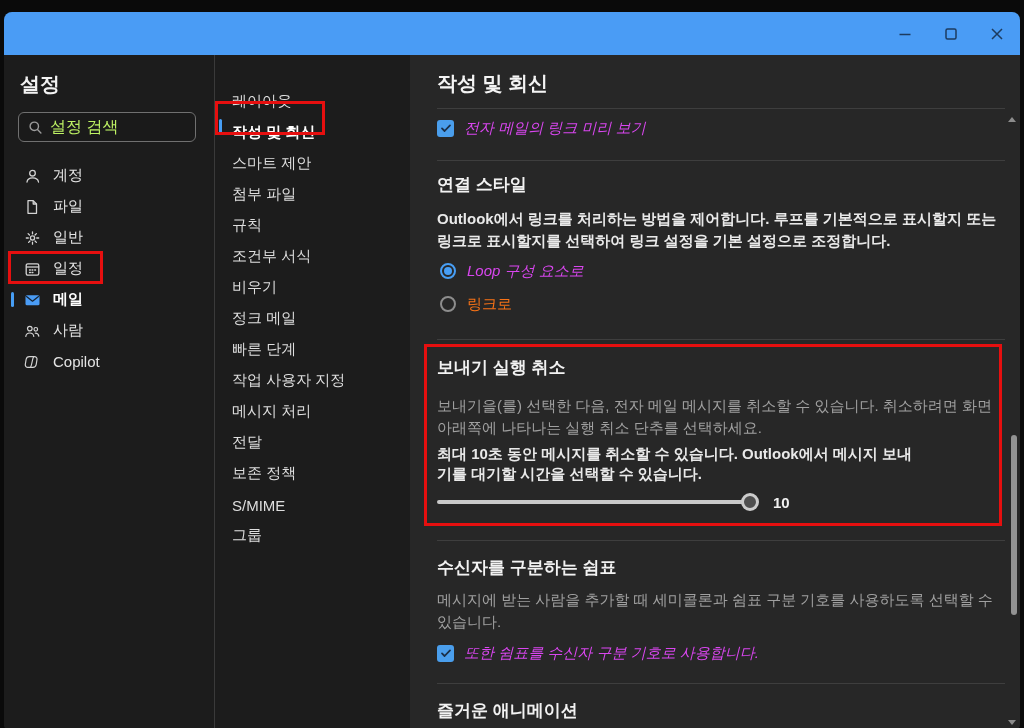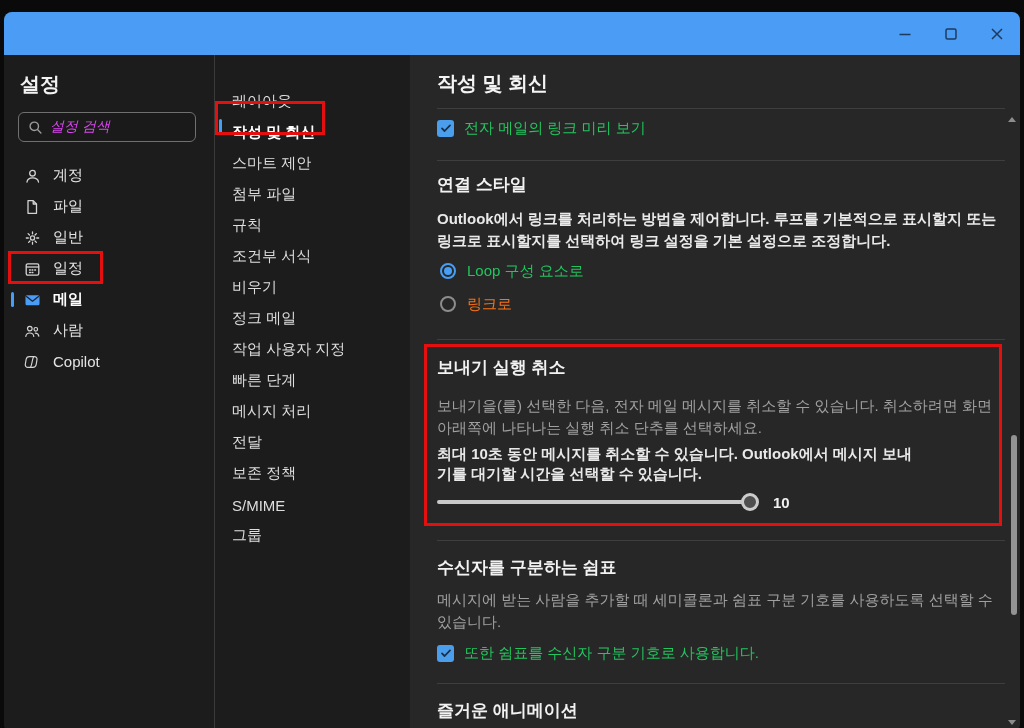--- a/index.html
+++ b/index.html
@@ -12,39 +12,39 @@
   .tb-btn svg{display:block;}
   
   .body{flex:1;display:flex;min-height:0;}
   .sidebar{width:211px;flex:0 0 211px;background:#1c1c1c;border-right:1px solid #3a3a3a;position:relative;box-sizing:border-box;}
   .nav{width:195px;flex:0 0 195px;background:#1c1c1c;position:relative;box-sizing:border-box;padding-top:25px;}
   .content{flex:1;background:#272727;position:relative;box-sizing:border-box;overflow:hidden;}
   
   .sb-title{margin:15px 0 0 16px;font-size:20px;font-weight:700;color:#f2f2f2;line-height:28px;}
   .sb-search{margin:14px 0 0 14px;width:178px;height:30px;box-sizing:border-box;border:1px solid #707070;
     border-radius:6px;background:#1a1a1a;display:flex;align-items:center;padding:0 9px;gap:7px;}
-  .sb-search span{color:#d946ef;font-size:14px;font-style:italic;}
+  .sb-search span{color:#bef264;font-size:16px;}
   .sb-list{margin-top:18px;}
   .sb-row{height:31px;display:flex;align-items:center;gap:12px;padding-left:20px;position:relative;
     color:#e4e4e4;font-size:15px;cursor:default;}
   .sb-row.sel{font-weight:700;color:#ffffff;}
   .sb-row .pill{position:absolute;left:7px;top:8px;width:3px;height:15px;border-radius:2px;background:#479ef5;}
   .sb-row svg{flex:0 0 17px;}
   
   .nav-row{height:31px;display:flex;align-items:flex-end;padding-left:17px;position:relative;
     color:#dedede;font-size:15px;cursor:default;}
   .nav-row.sel{font-weight:700;color:#ffffff;}
   .nav-row .pill{position:absolute;left:4px;top:8px;width:3px;height:15px;border-radius:2px;background:#479ef5;}
   
   .c-inner{padding:0 15px 0 27px;}
   .c-title{padding-top:14px;font-size:20px;font-weight:700;color:#f4f4f4;line-height:28px;}
   .divider{border-top:1px solid #3e3e3e;height:0;margin-top:11px;}
   .row-check{display:flex;align-items:center;gap:10px;margin-top:8px;height:22px;}
   .checkbox{width:17px;height:17px;border-radius:3px;background:#4a9eec;display:flex;align-items:center;justify-content:center;}
-  .lbl{font-size:15px;color:#22c55e;}
+  .lbl{font-size:15px;color:#d946ef;font-style:italic;}
   .sec-h{font-size:17px;font-weight:700;color:#f2f2f2;line-height:24px;}
   .desc-bold{font-size:15px;font-weight:700;color:#e9e9e9;line-height:22px;max-width:572px;}
   .desc-gray{font-size:15px;color:#a0a0a0;line-height:22px;max-width:572px;}
   .row-radio{display:flex;align-items:center;gap:11px;height:20px;margin-left:3px;}
   .radio{width:16px;height:16px;border-radius:50%;box-sizing:border-box;position:relative;}
   .radio.on{border:2px solid #479ef5;}
   .radio.on::after{content:"";position:absolute;left:2px;top:2px;width:8px;height:8px;border-radius:50%;background:#479ef5;}
   .radio.off{border:2px solid #8d8d8d;}
   .lbl-gray{font-size:15px;color:#f97316;}
   
@@ -204,24 +204,24 @@
           <div class="nav-row">
             <span>조건부 서식</span>
           </div>
           <div class="nav-row">
             <span>비우기</span>
           </div>
           <div class="nav-row">
             <span>정크 메일</span>
           </div>
           <div class="nav-row">
+            <span>빠른 단계</span>
+          </div>
+          <div class="nav-row">
             <span>작업 사용자 지정</span>
-          </div>
-          <div class="nav-row">
-            <span>빠른 단계</span>
           </div>
           <div class="nav-row">
             <span>메시지 처리</span>
           </div>
           <div class="nav-row">
             <span>전달</span>
           </div>
           <div class="nav-row">
             <span>보존 정책</span>
           </div>

